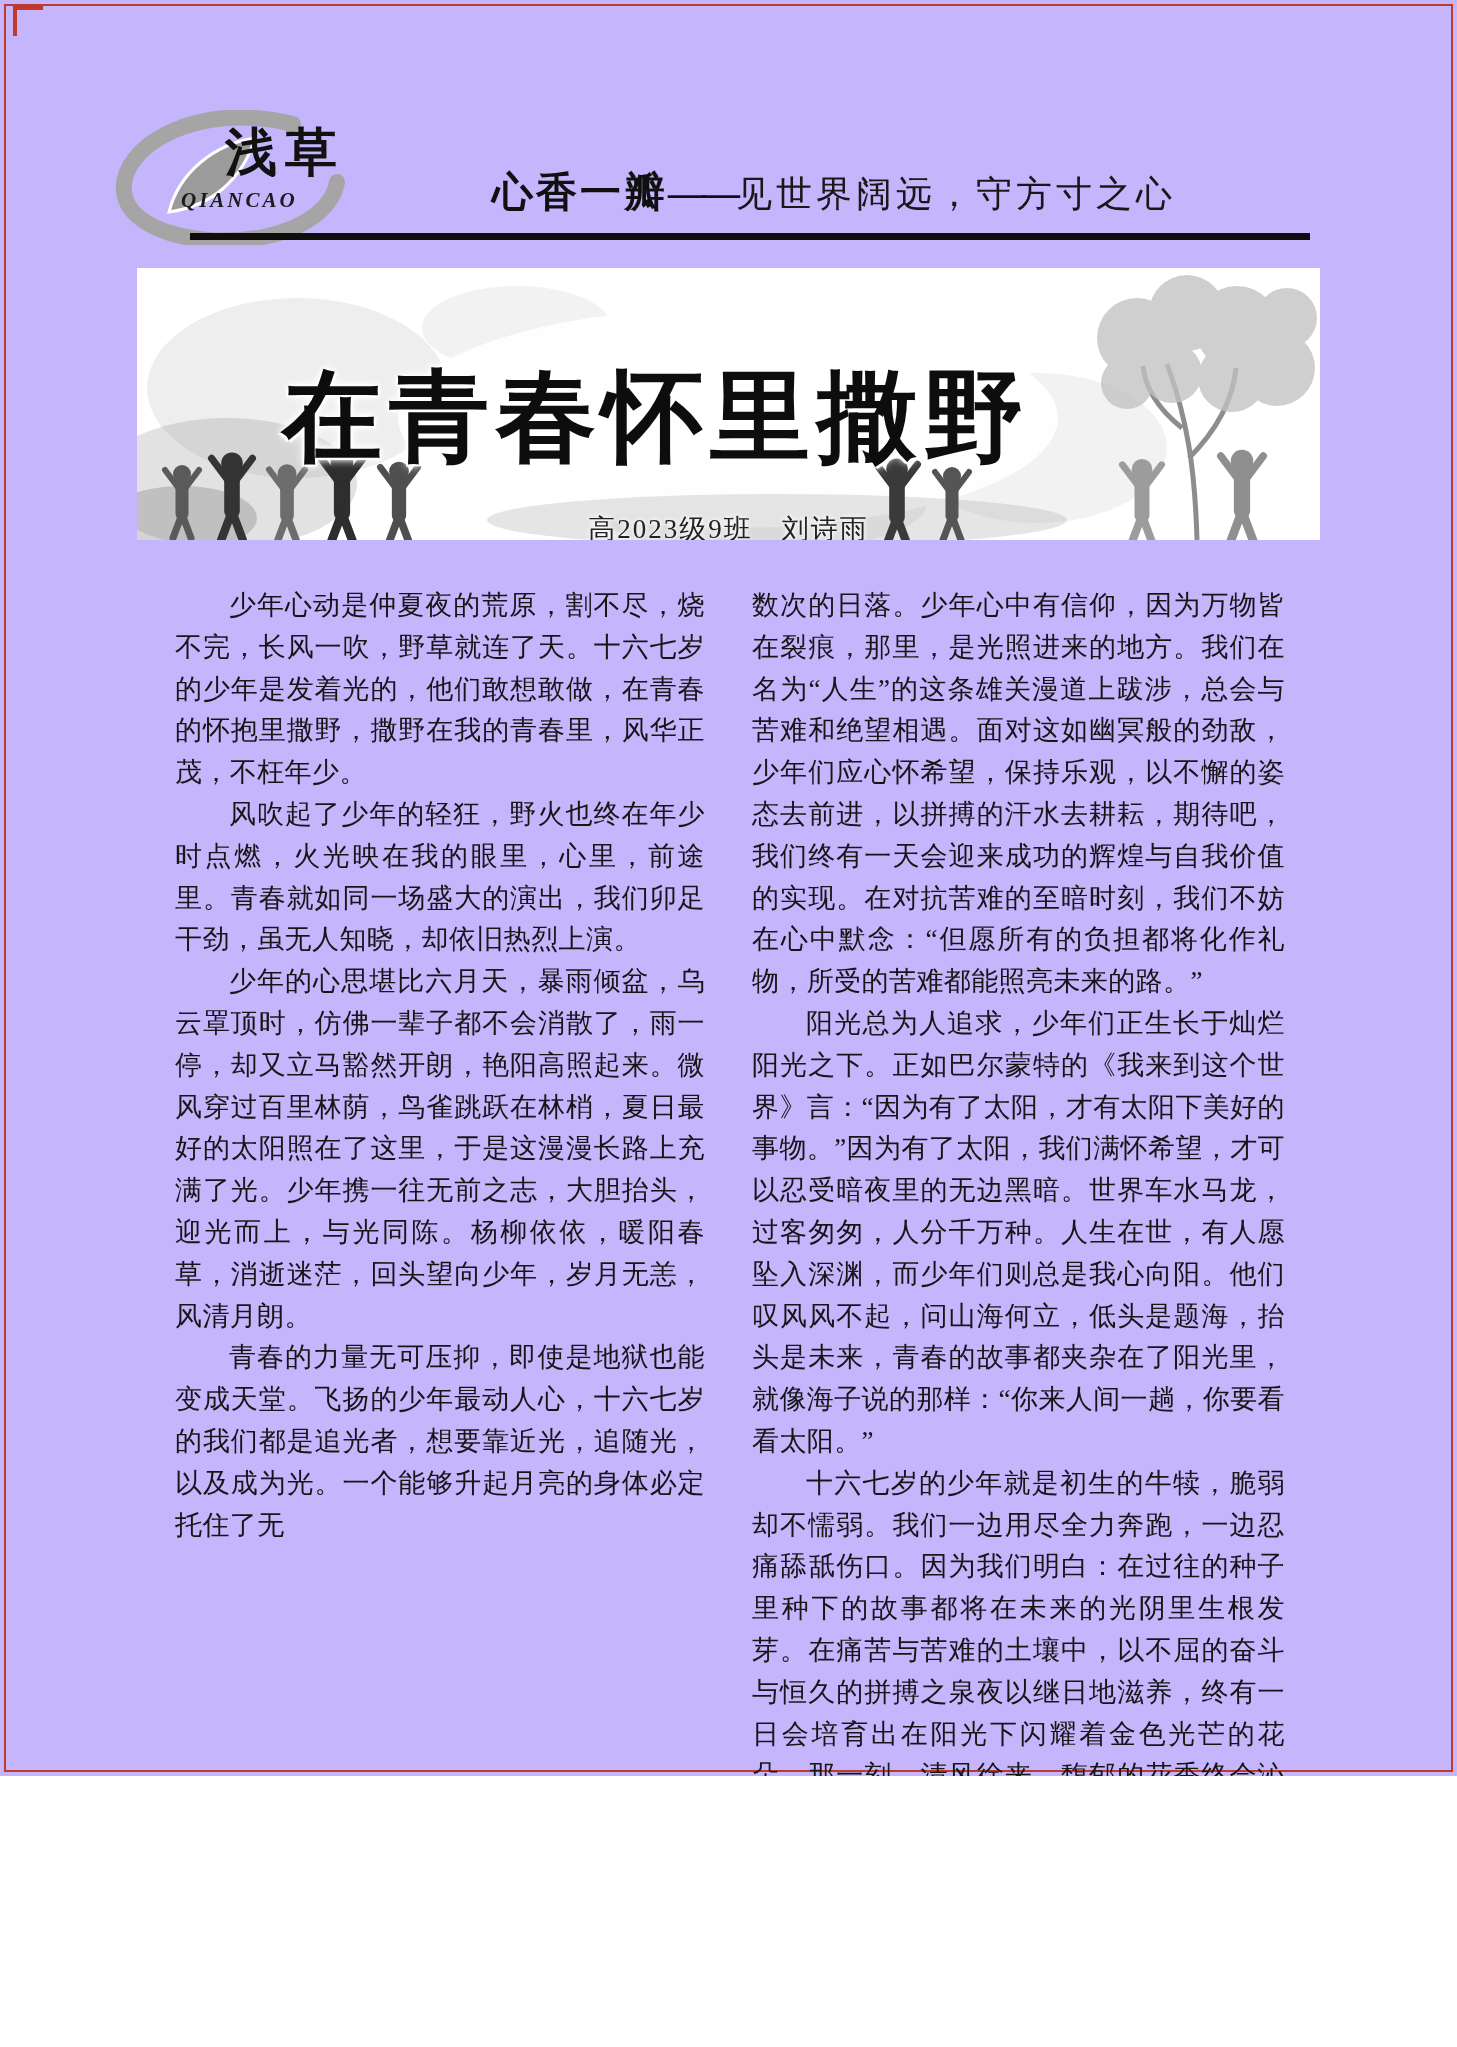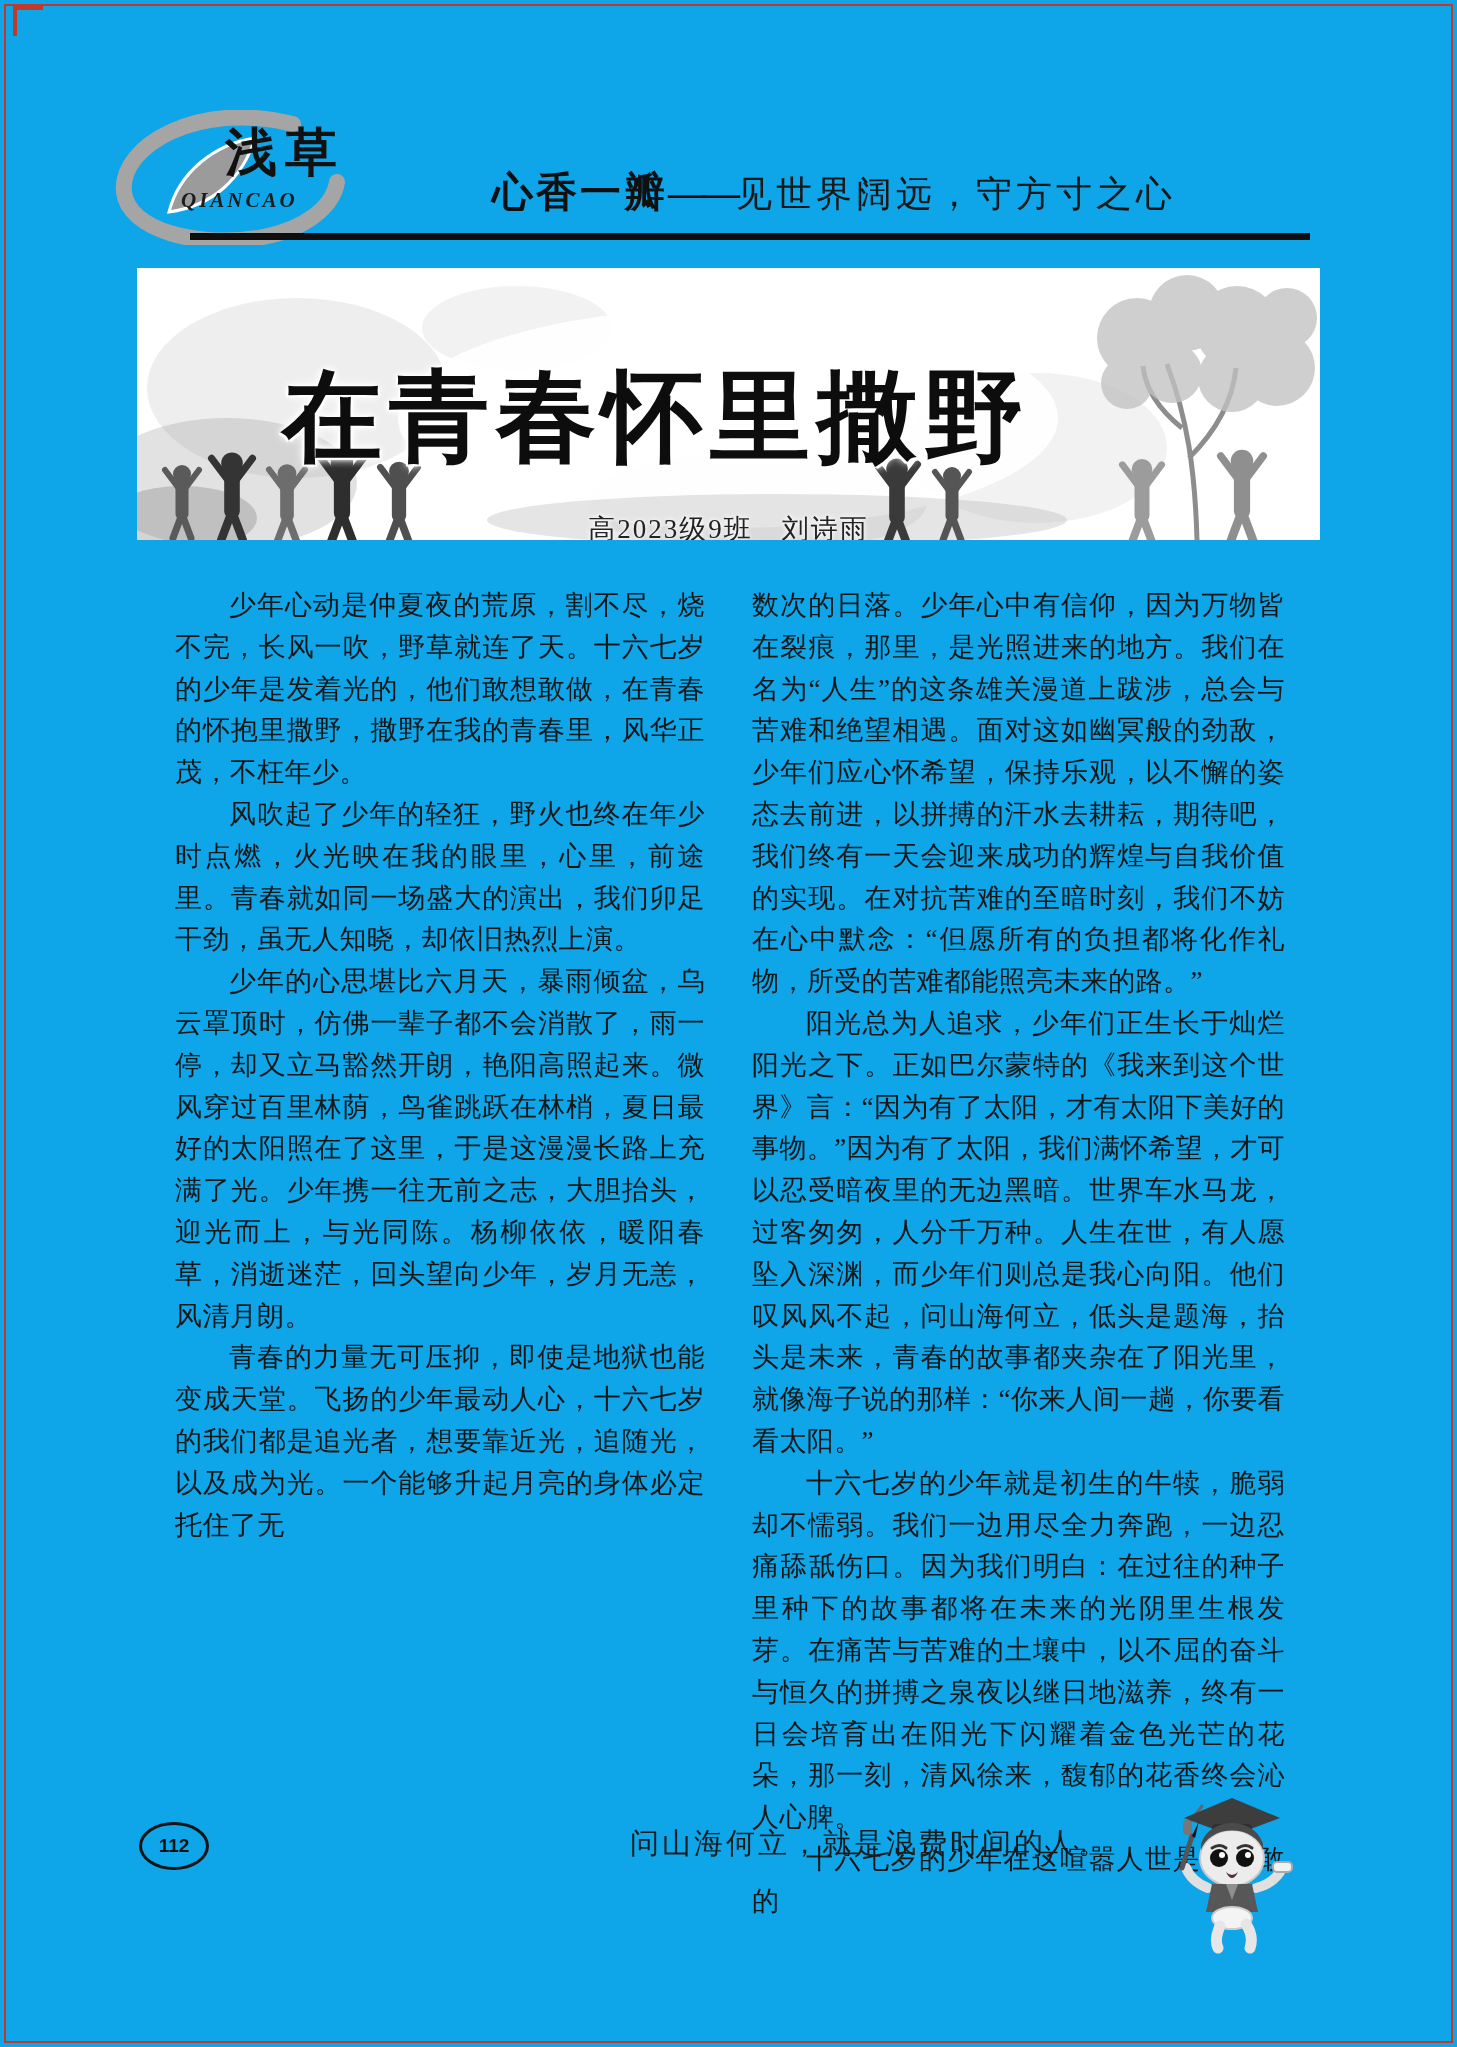--- a/index.html
+++ b/index.html
@@ -1,16 +1,16 @@
 <!DOCTYPE html>
 <html><head>
 <meta charset="utf-8">
 <style>
   html,body{margin:0;padding:0;background:#ffffff;}
-  .page{position:relative;width:1457px;height:2047px;background:#0ea5e9;overflow:hidden;
+  .page{position:relative;width:1457px;height:1776px;background:#c4b5fd;overflow:hidden;
         font-family:"Liberation Serif","DejaVu Serif",serif;color:#141414;}
   
   .red-frame{position:absolute;inset:4px;border:2px solid #bf3a2b;pointer-events:none;}
   .corner-mark{position:absolute;left:13px;top:6px;width:26px;height:26px;
         border-left:4px solid #bf3a2b;border-top:4px solid #bf3a2b;}
   
   .logo{position:absolute;left:103px;top:110px;width:300px;height:135px;}
   .logo svg{position:absolute;left:0;top:0;}
   .logo-cn{position:absolute;left:122px;top:8px;font-size:52px;font-weight:900;color:#111;
         letter-spacing:8px;font-family:"DejaVu Sans","Liberation Sans",sans-serif;}

